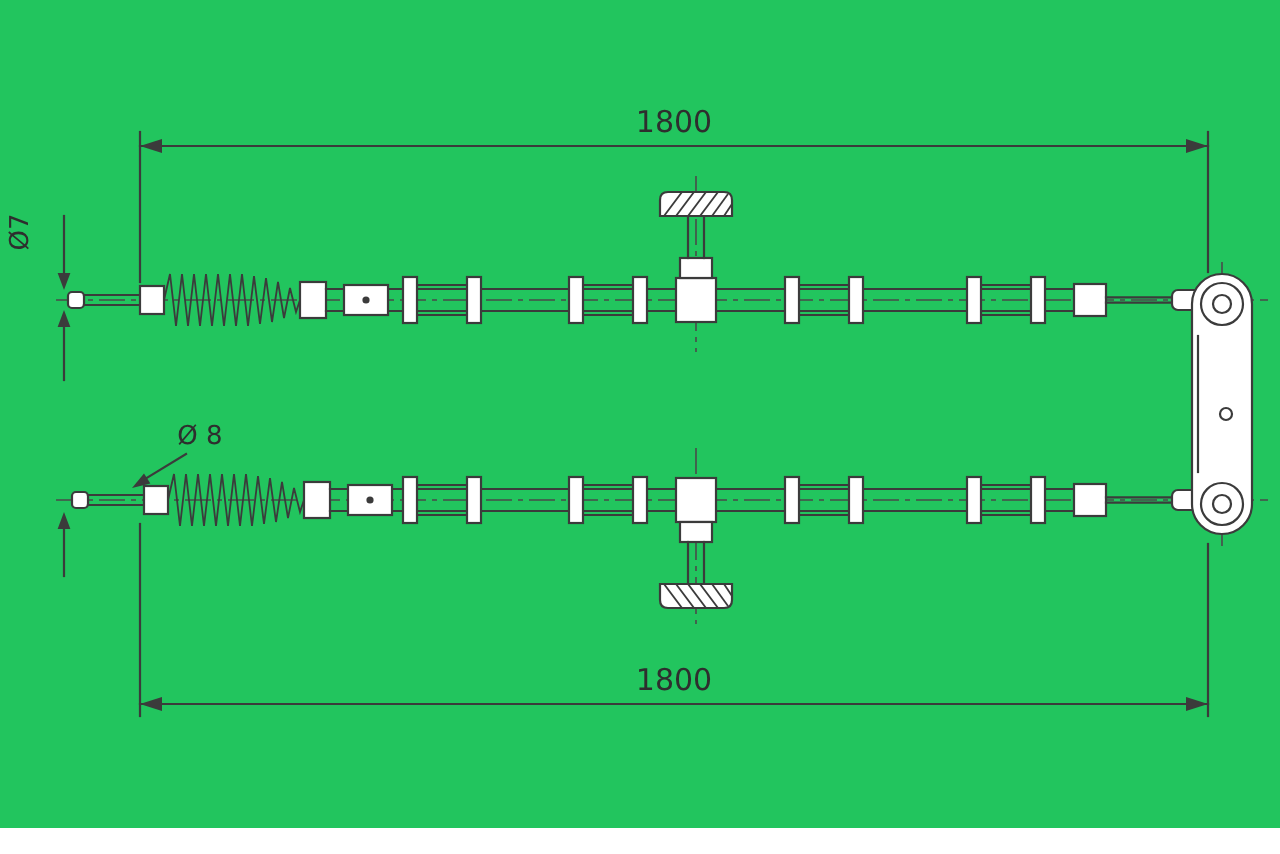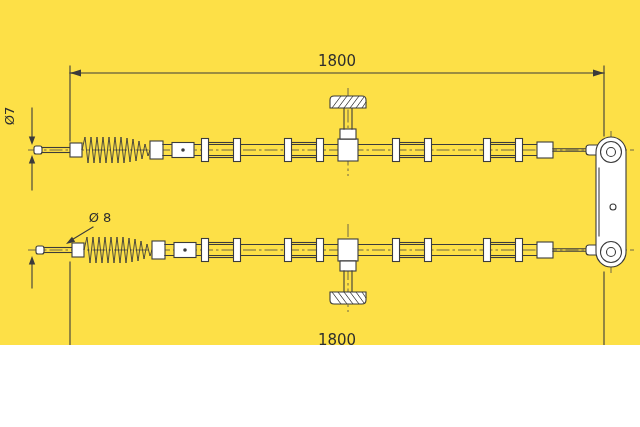--- a/index.html
+++ b/index.html
@@ -1,16 +1,16 @@
 <!DOCTYPE html>
 <html><head>
 <meta charset="utf-8">
 <style>
   html,body{margin:0;padding:0;background:#ffffff;}
-  .stage{position:relative;width:640px;height:345px;background:#fde047;overflow:hidden;}
+  .stage{position:relative;width:640px;height:414px;background:#22c55e;overflow:hidden;}
   svg{display:block;}
   .ln{stroke:#3b3b3b;stroke-width:1.1;fill:none;stroke-linecap:square;}
   .lnthin{stroke:#3b3b3b;stroke-width:0.9;fill:none;}
   .cl{stroke:#4a4a4a;stroke-width:0.8;fill:none;stroke-dasharray:13 3 2.5 3;}
   .solid{fill:#3b3b3b;stroke:none;}
   .white{fill:#ffffff;stroke:#3b3b3b;stroke-width:1.1;}
   text{fill:#2e2e2e;font-family:"DejaVu Sans","Liberation Sans",sans-serif;}
   .dimtext{font-size:15px;}
   .diatext{font-size:13px;}
 </style>

